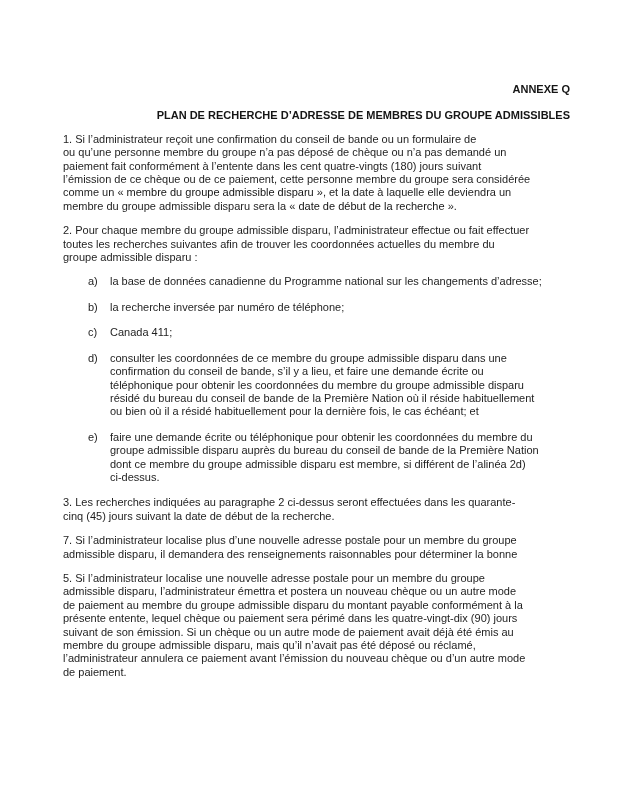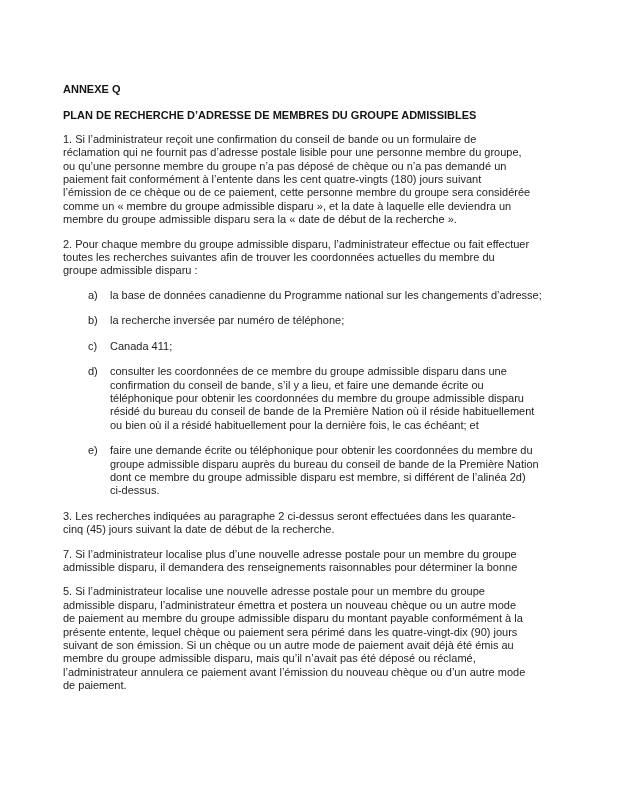--- a/index.html
+++ b/index.html
@@ -15,21 +15,21 @@
     box-sizing: border-box;
     padding: 83px 54px 0 63px;
     font-family: "Liberation Sans", sans-serif;
     font-size: 11px;
     line-height: 13.4px;
     color: #1e1e1e;
     overflow: hidden;
   }
   .title {
     font-weight: bold;
-    text-align: left;
+    text-align: right;
     color: #151515;
     white-space: pre;
   }
   .title.annexe { margin-bottom: 13px; }
   .title.main   { margin-bottom: 10px; }
   .block { margin-bottom: 11px; }
   .block.list-item {
     display: flex;
     padding-left: 25px;
     margin-bottom: 12px;
@@ -45,21 +45,20 @@
 </head>
 <body>
 
 <div class="page">
   <div class="title annexe">ANNEXE Q</div>
   <div class="title main">PLAN DE RECHERCHE D’ADRESSE DE MEMBRES DU GROUPE ADMISSIBLES</div>
   <div id="doc-body">
       <div class="block paragraph">
         <div class="lines">
           <div class="line"><span>1. Si l’administrateur reçoit une confirmation du conseil de bande ou un formulaire de</span></div>
-          <div class="line"><span>réclamation qui ne fournit pas d’adresse postale lisible pour une personne membre du groupe,</span></div>
           <div class="line"><span>ou qu’une personne membre du groupe n’a pas déposé de chèque ou n’a pas demandé un</span></div>
           <div class="line"><span>paiement fait conformément à l’entente dans les cent quatre-vingts (180) jours suivant</span></div>
           <div class="line"><span>l’émission de ce chèque ou de ce paiement, cette personne membre du groupe sera considérée</span></div>
           <div class="line"><span>comme un « </span><span class="bold">membre du groupe admissible disparu »</span><span>, et la date à laquelle elle deviendra un</span></div>
           <div class="line"><span>membre du groupe admissible disparu sera la « </span><span class="bold">date de début de la recherche</span><span> ».</span></div>
         </div>
       </div>
       <div class="block paragraph">
         <div class="lines">
           <div class="line"><span>2. Pour chaque membre du groupe admissible disparu, l’administrateur effectue ou fait effectuer</span></div>

